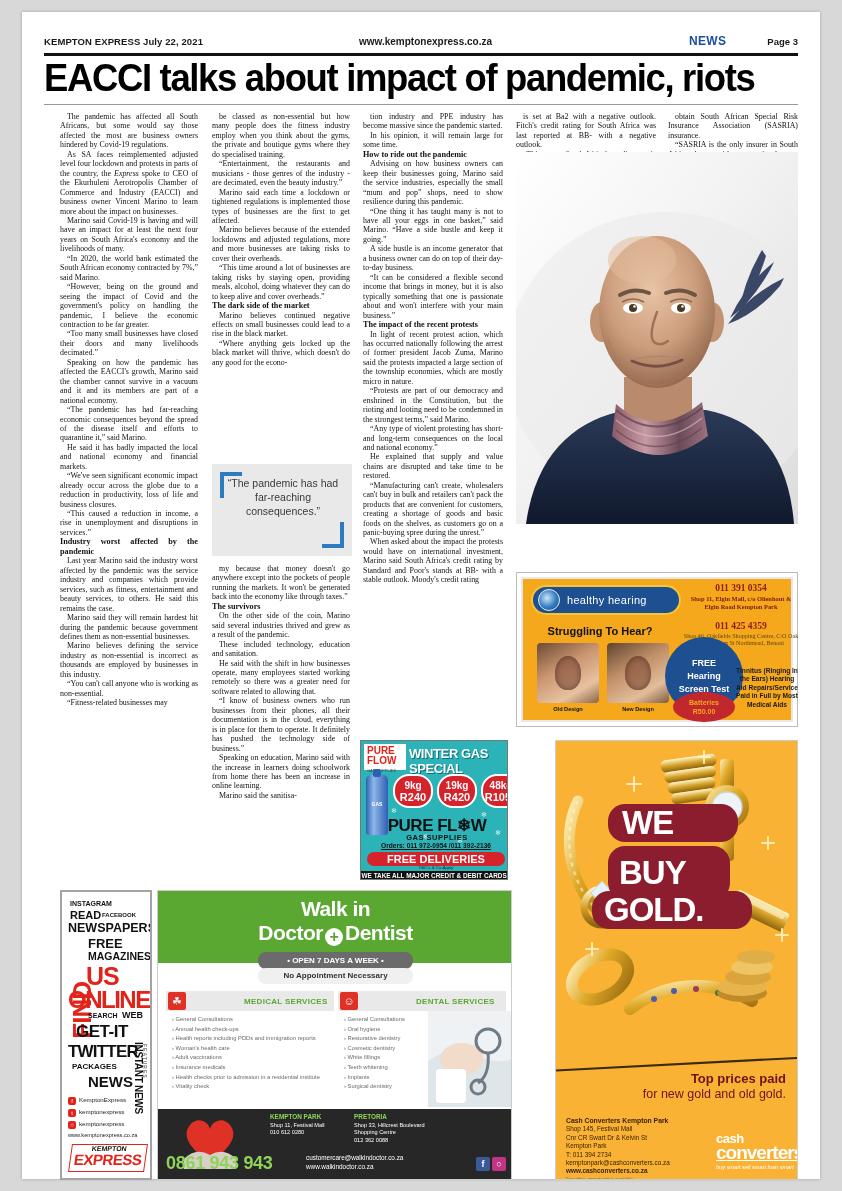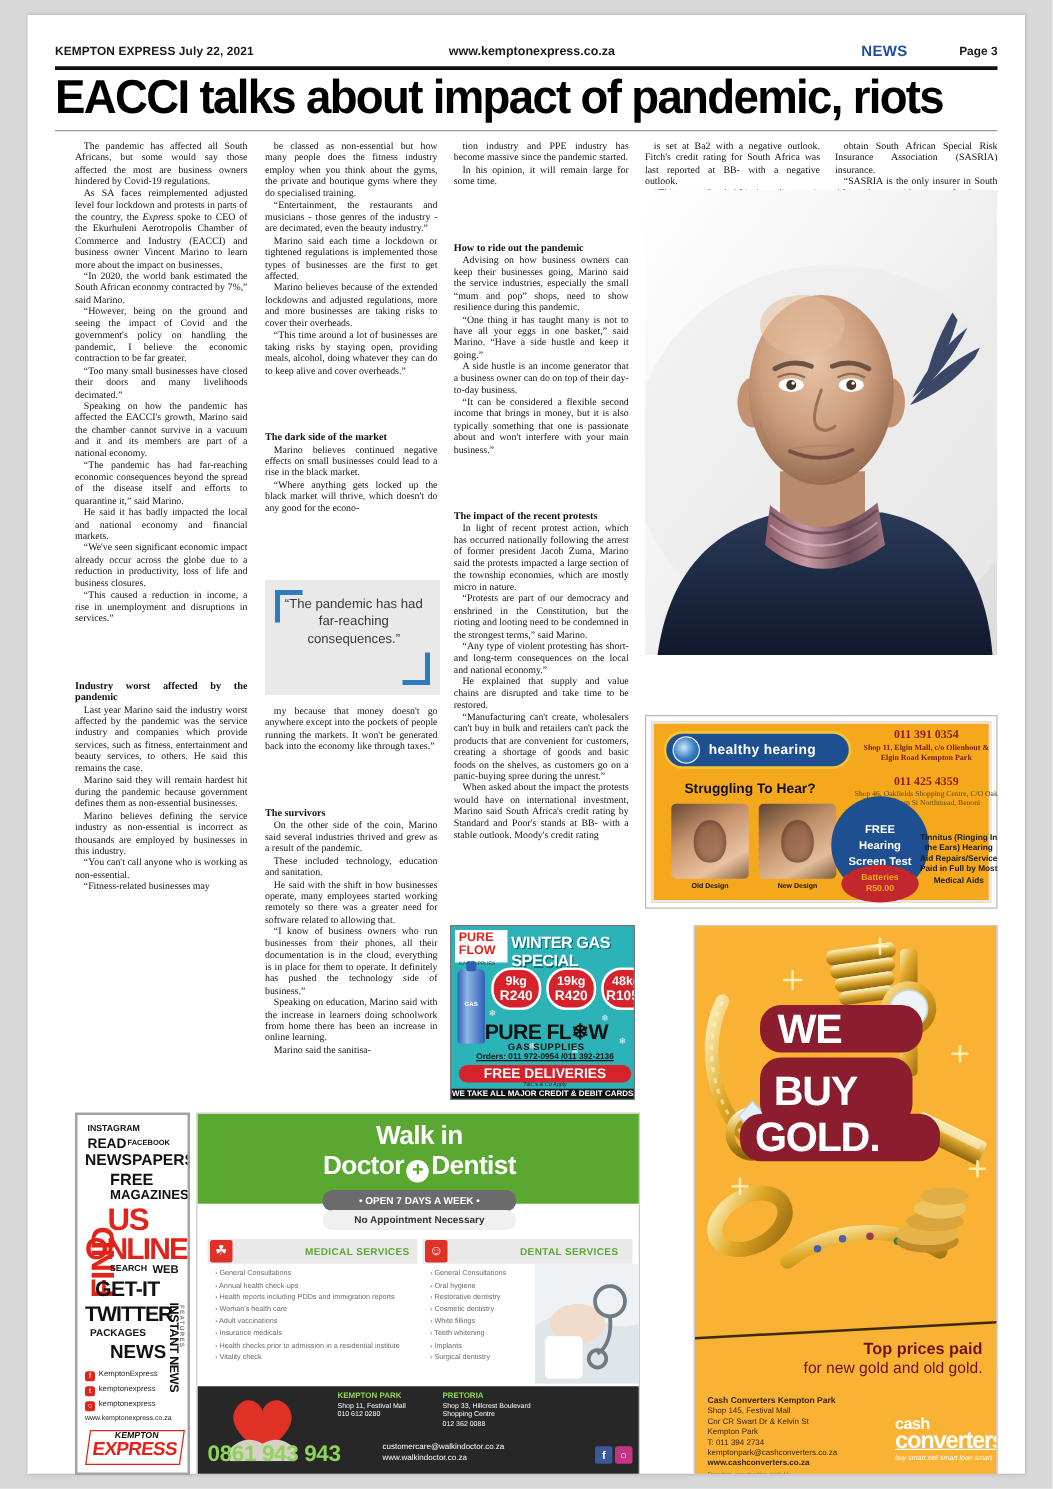--- a/index.html
+++ b/index.html
@@ -53,21 +53,20 @@
     font-size: 7.9px;
     line-height: 9.45px;
     text-align: justify;
     color: #111;
     overflow: hidden;
   }
   .col p { text-indent: 7px; }
   .col h4 {
     font-size: 8.2px; line-height: 9.5px; font-weight: 700; text-indent: 0;
     font-family: "Liberation Serif", serif;
-    margin-top: 44px;
   }
   .col em { font-style: italic; }
 
   #col1 { left: 38px;  top: 100px; width: 138px; height: 765px; }
   #col2 { left: 190px; top: 100px; width: 138px; height: 350px; }
   #col2b{ left: 190px; top: 552px; width: 138px; height: 315px; }
   #col3 { left: 341px; top: 100px; width: 140px; height: 630px; }
   #col4 { left: 494px; top: 100px; width: 140px; height: 310px; }
   #col4b{ left: 494px; top: 405px; width: 86px;  height: 115px; }
   #col5 { left: 646px; top: 100px; width: 130px; height: 118px; }
@@ -114,21 +113,21 @@
     background: #1d4f91; border: 2px solid #f3c53c; border-radius: 15px;
     display: flex; align-items: center;
   }
   .hh-logo-mark {
     width: 22px; height: 22px; margin-left: 5px; border-radius: 50%;
     background: radial-gradient(circle at 40% 40%, #cfe6f8 0%, #2f7bbf 55%, #1d4f91 100%);
     border: 1.5px solid #eaeaea;
   }
   .hh-logo-text {
     color: #fff; font-family: "Liberation Sans", sans-serif;
-    font-size: 11px; font-weight: 700; margin-left: 7px; letter-spacing: .3px;
+    font-size: 11px; font-weight: 400; margin-left: 7px; letter-spacing: .3px;
   }
   .hh-phone1 {
     position: absolute; left: 160px; top: 4px; width: 116px; text-align: center;
     font-family: "Liberation Serif", serif; font-weight: 700; font-size: 9.5px; color: #8e1a1a;
   }
   .hh-addr1 {
     position: absolute; left: 160px; top: 16px; width: 116px; text-align: center;
     font-family: "Liberation Serif", serif; font-weight: 700; font-size: 6.4px; line-height: 7.6px; color: #7a2010;
   }
   .hh-phone2 {
@@ -377,20 +376,21 @@
   </div>
   <div class="mast-rule"></div>
 
   <div class="headline">EACCI talks about impact of pandemic, riots</div>
   <div class="headline-rule"></div>
 
   <div class="col" id="col1">
     <div>
         <p>The pandemic has affected all South Africans, but some would say those affected the most are business owners hindered by Covid-19 regulations.</p>
         <p>As SA faces reimplemented adjusted level four lockdown and protests in parts of the country, the <em>Express</em> spoke to CEO of the Ekurhuleni Aerotropolis Chamber of Commerce and Industry (EACCI) and business owner Vincent Marino to learn more about the impact on businesses.</p>
+        <p>Marino said Covid-19 is having and will have an impact for at least the next four years on South Africa's economy and the livelihoods of many.</p>
         <p>“In 2020, the world bank estimated the South African economy contracted by 7%,” said Marino.</p>
         <p>“However, being on the ground and seeing the impact of Covid and the government's policy on handling the pandemic, I believe the economic contraction to be far greater.</p>
         <p>“Too many small businesses have closed their doors and many livelihoods decimated.”</p>
         <p>Speaking on how the pandemic has affected the EACCI's growth, Marino said the chamber cannot survive in a vacuum and it and its members are part of a national economy.</p>
         <p>“The pandemic has had far-reaching economic consequences beyond the spread of the disease itself and efforts to quarantine it,” said Marino.</p>
         <p>He said it has badly impacted the local and national economy and financial markets.</p>
         <p>“We've seen significant economic impact already occur across the globe due to a reduction in productivity, loss of life and business closures.</p>
         <p>“This caused a reduction in income, a rise in unemployment and disruptions in services.”</p>
       </div>
     <h4>Industry worst affected by the pandemic</h4>

